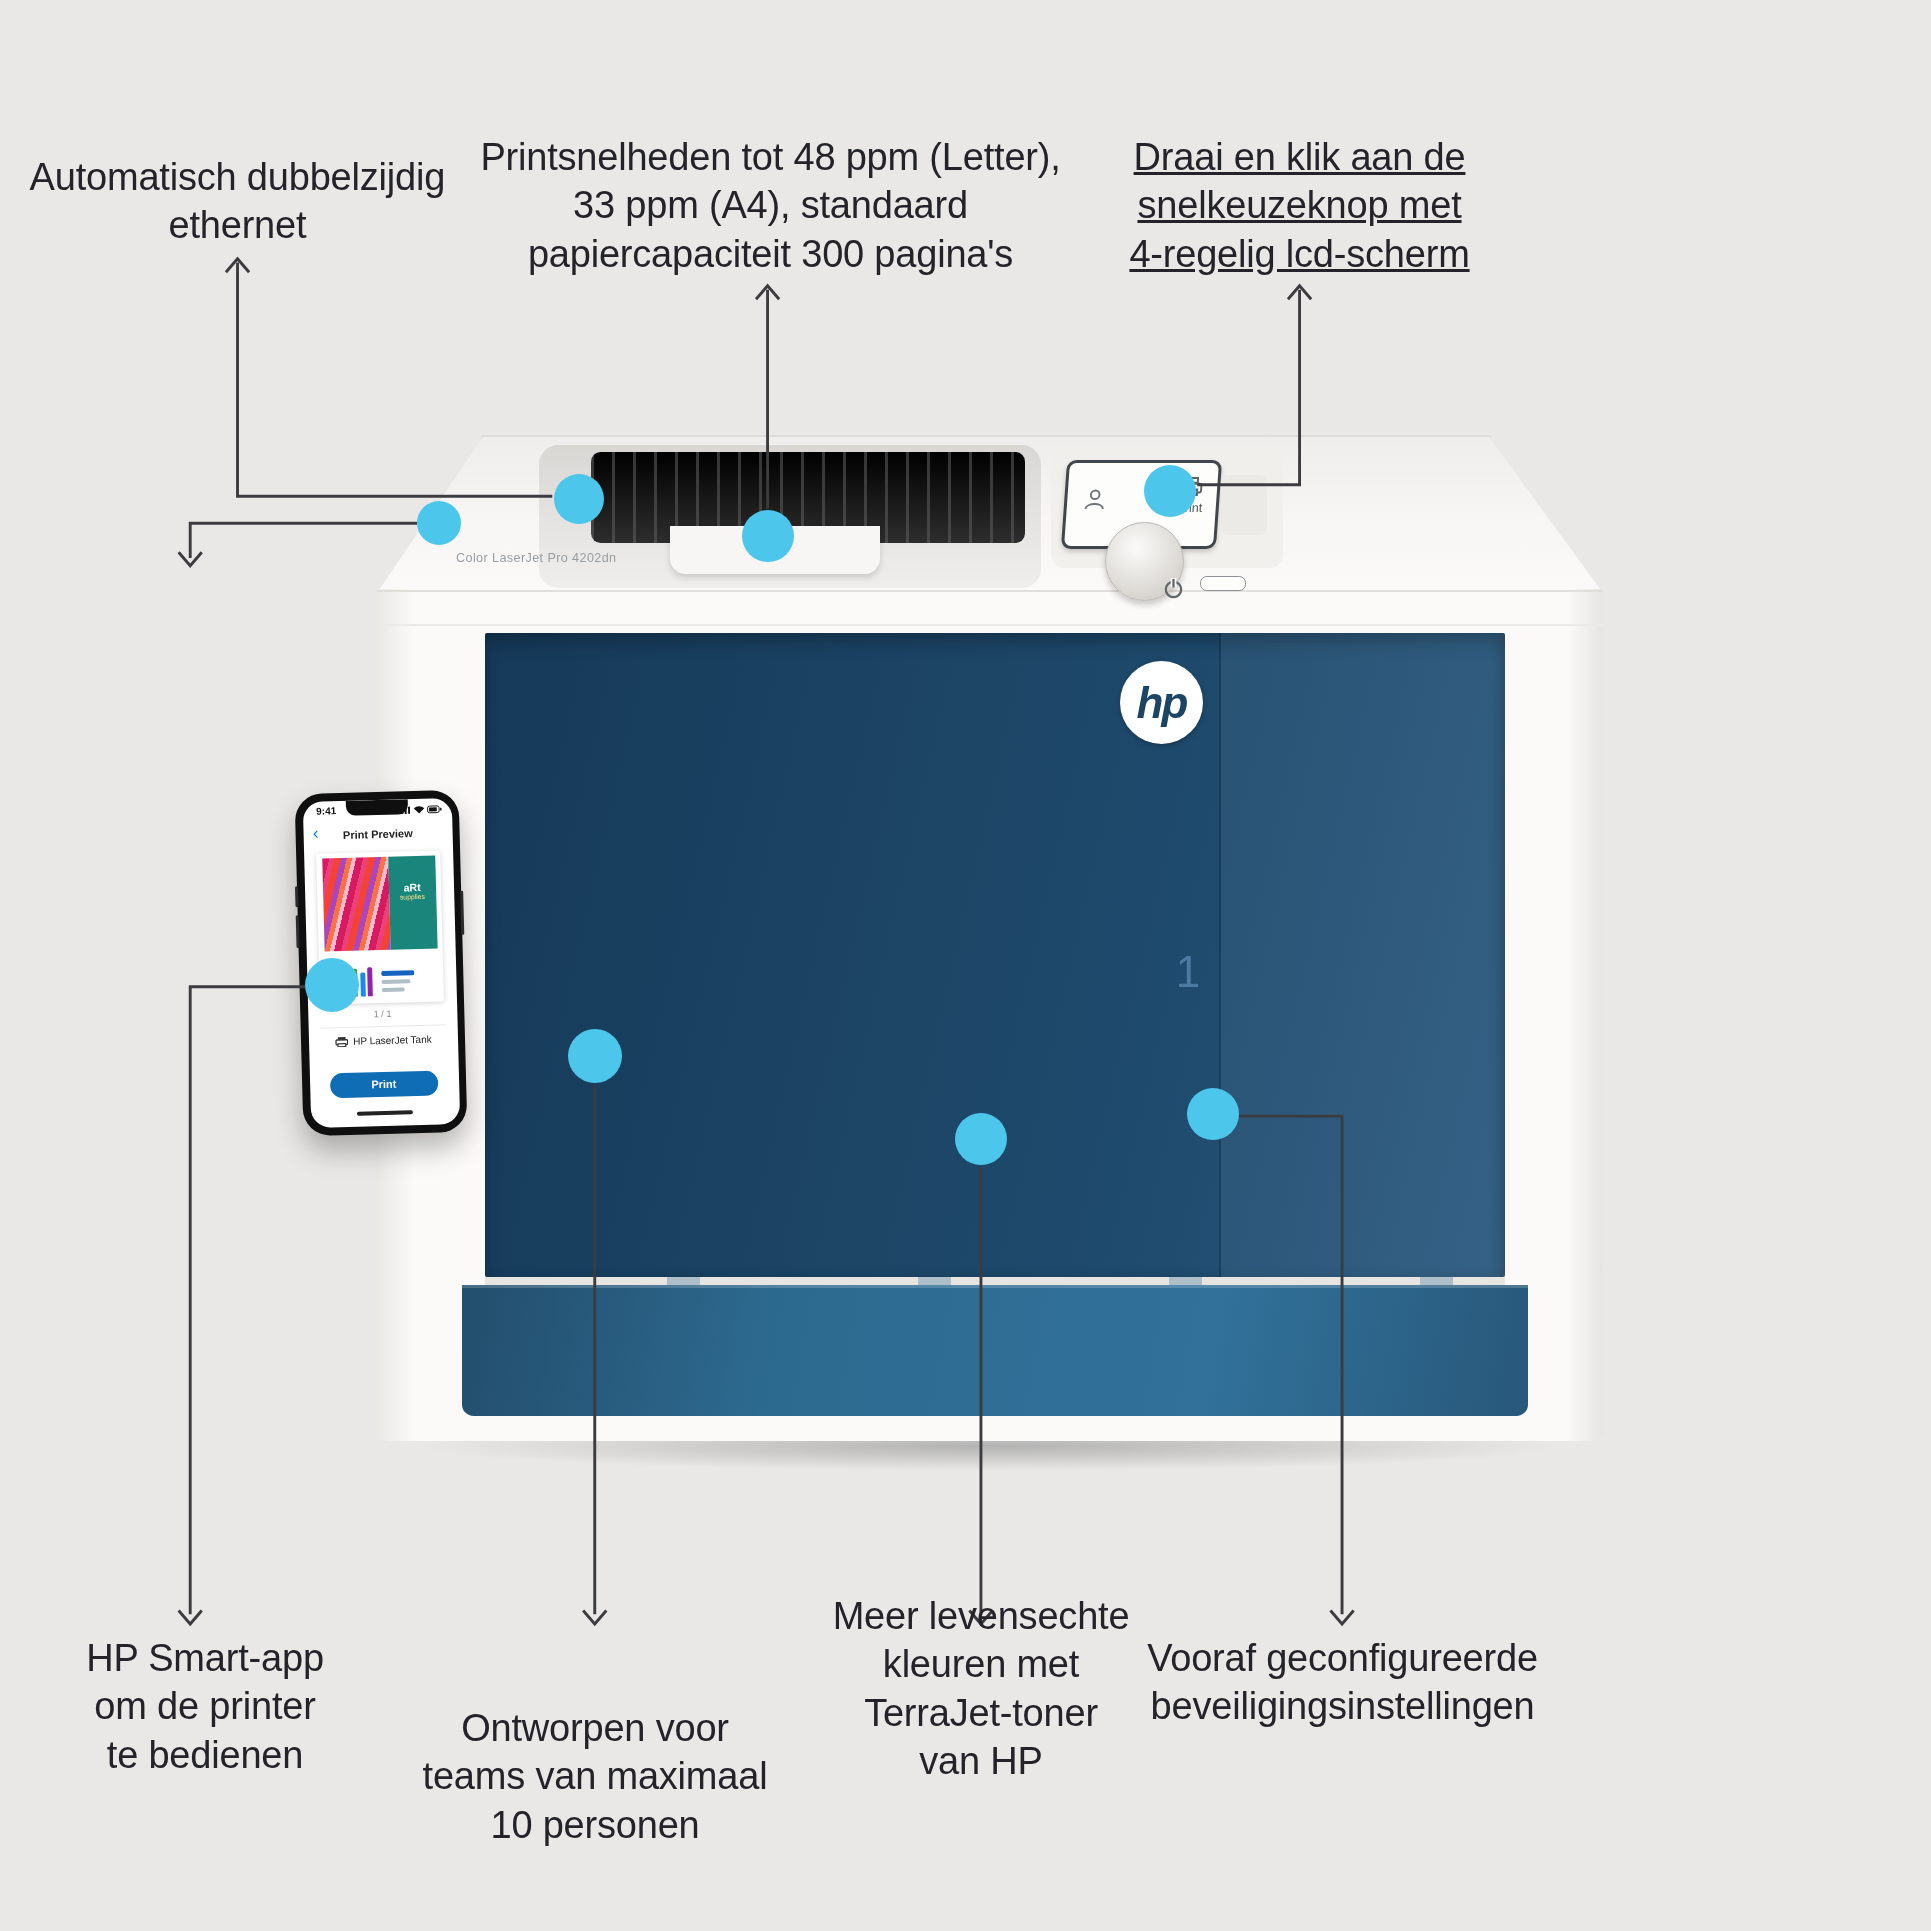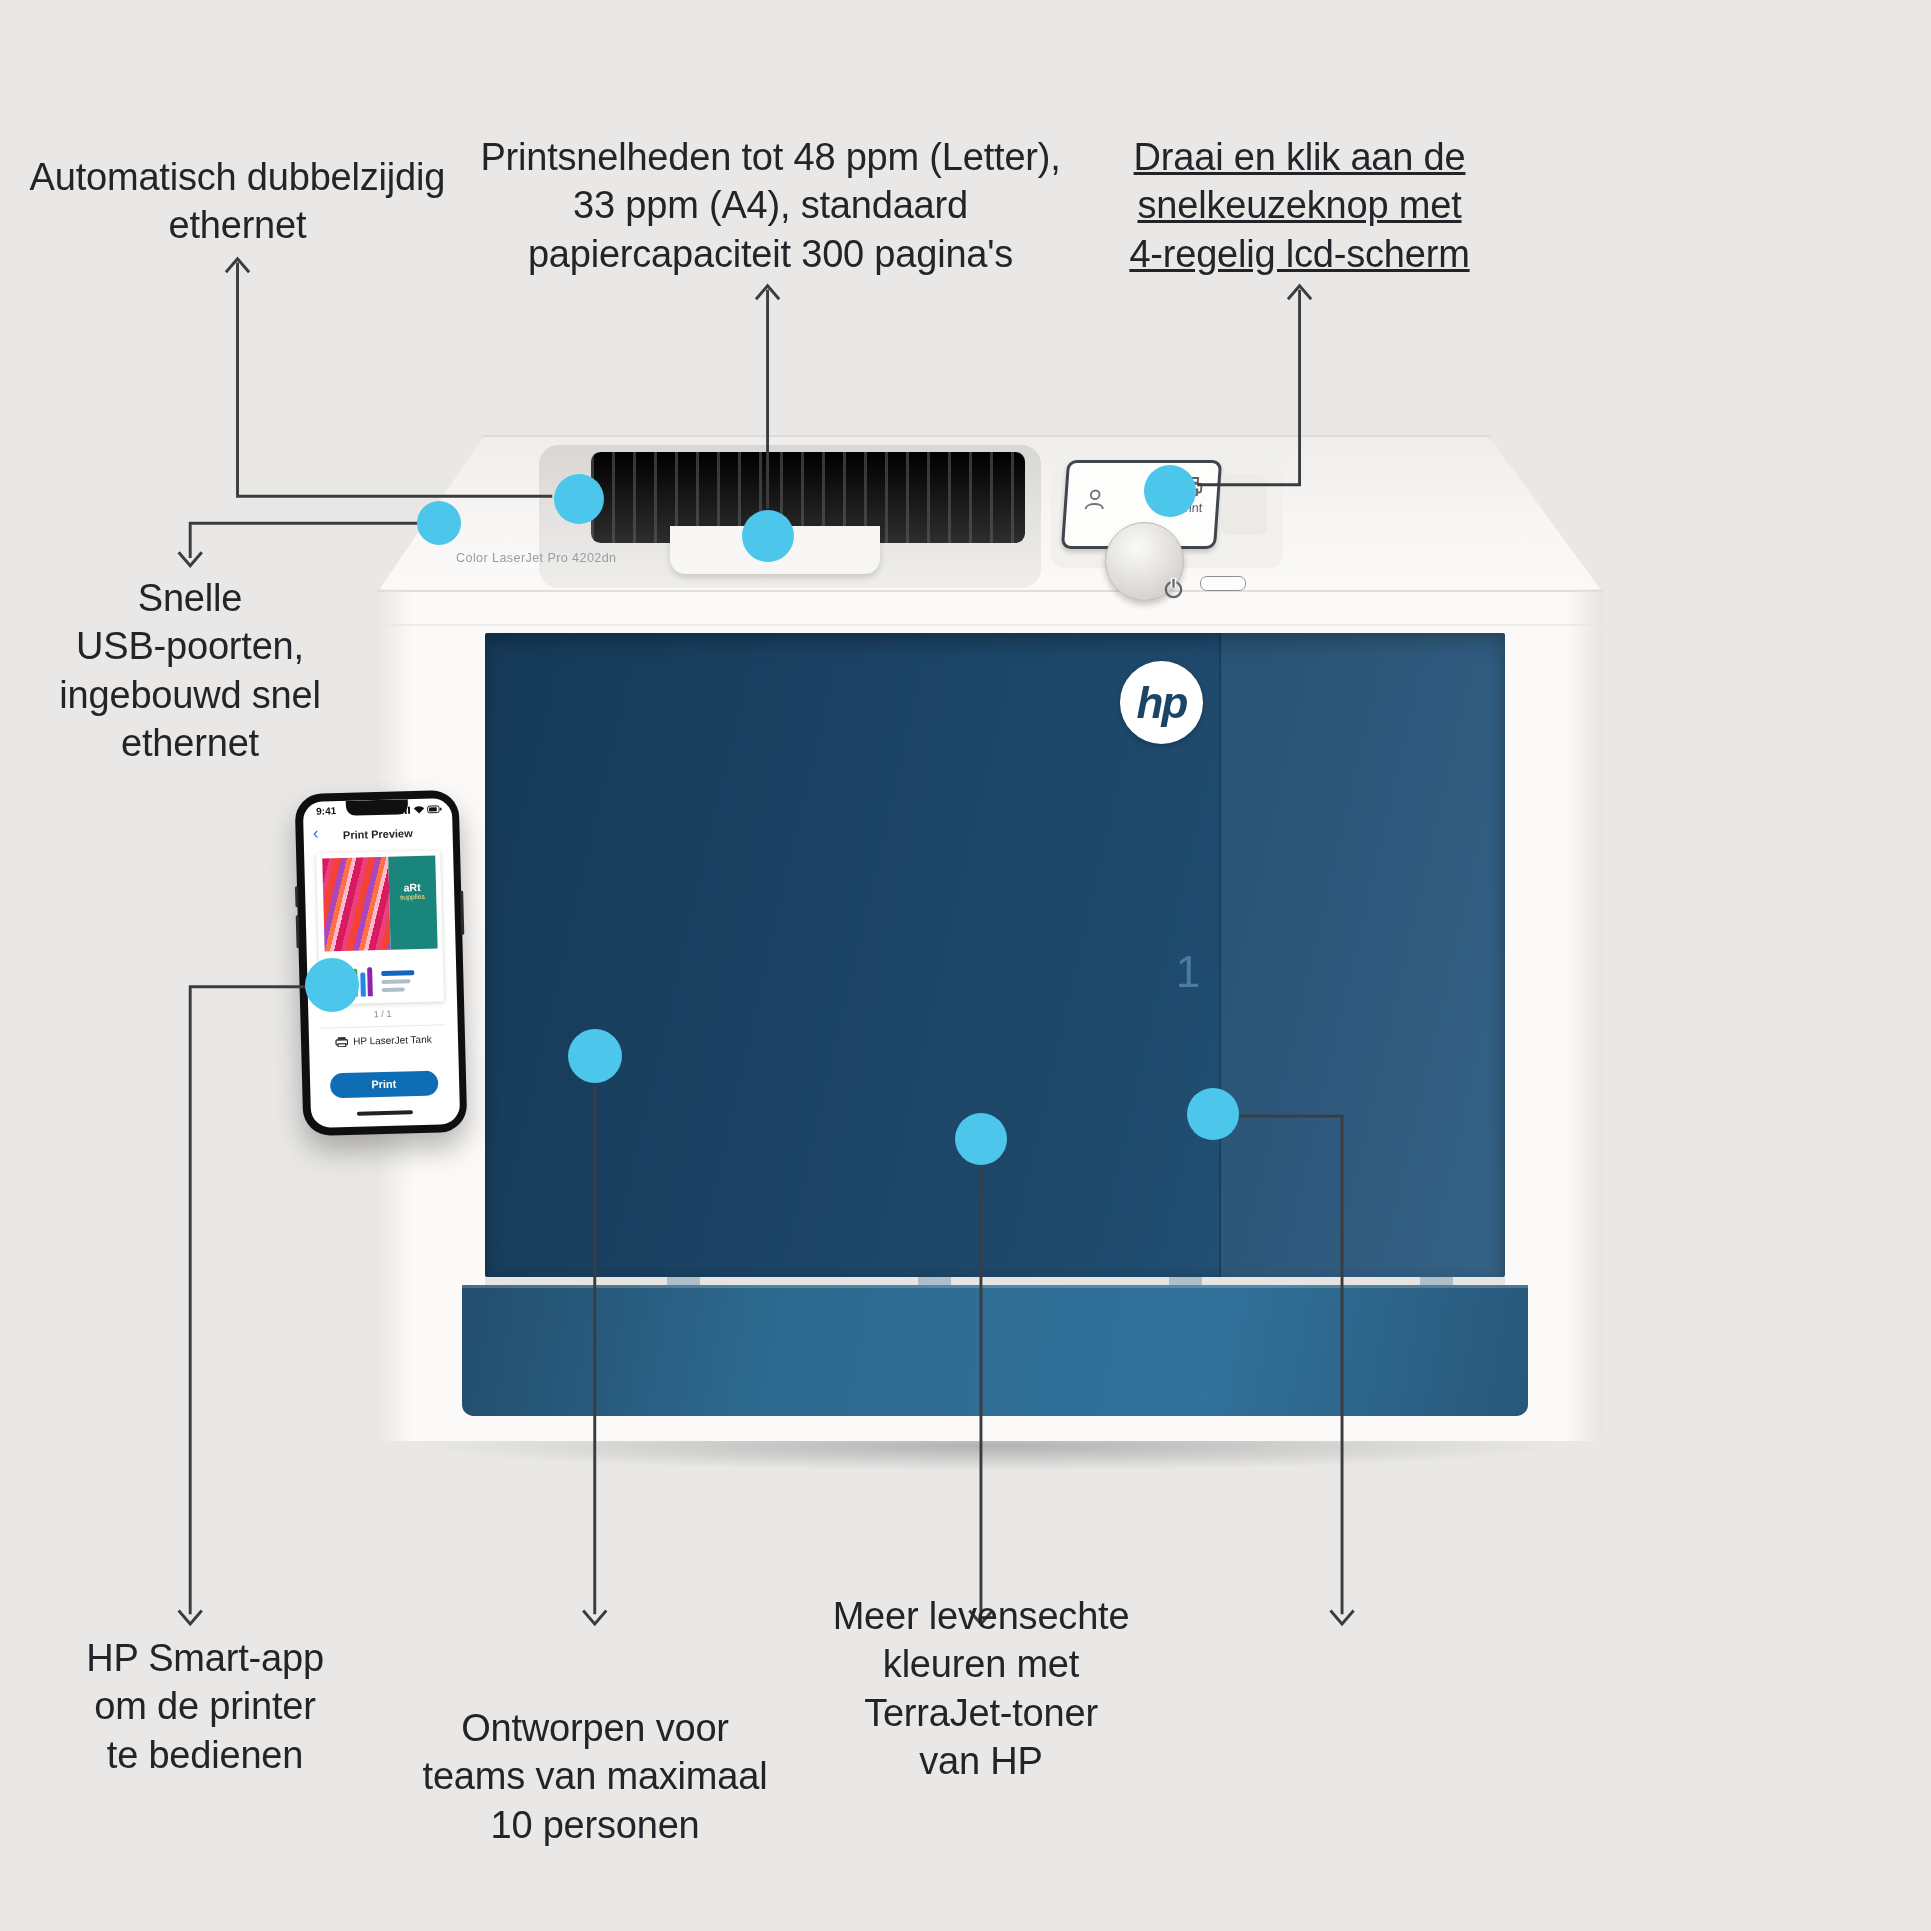--- a/index.html
+++ b/index.html
@@ -257,29 +257,27 @@
   <div class="dot" style="left:1187px;top:1088px;width:52px;height:52px;"></div>
 
   <div class="callout" style="left:15.4px;top:153px;width:444px;">Automatisch dubbelzijdig
 ethernet</div>
   <div class="callout" style="left:471px;top:133px;width:599px;">Printsnelheden tot 48 ppm (Letter),
 33 ppm (A4), standaard
 papiercapaciteit 300 pagina's</div>
   <div class="callout" style="left:1010px;top:133px;width:579px;text-decoration:underline;">Draai en klik aan de
 snelkeuzeknop met
 4-regelig lcd-scherm</div>
-  <div class="callout" style="left:21px;top:574px;width:338px;">Snelle
-USB-poorten,
-ingebouwd snel
-ethernet</div>
   <div class="callout" style="left:36px;top:1634px;width:338px;">HP Smart-app
 om de printer
 te bedienen</div>
   <div class="callout" style="left:378px;top:1704px;width:434px;">Ontworpen voor
 teams van maximaal
 10 personen</div>
   <div class="callout" style="left:788px;top:1592px;width:386px;">Meer levensechte
 kleuren met
 TerraJet-toner
 van HP</div>
+  <div class="callout" style="left:1077px;top:1634px;width:531px;">Vooraf geconfigureerde
+beveiligingsinstellingen</div>
 
 </div>
 
 
 </body></html>

